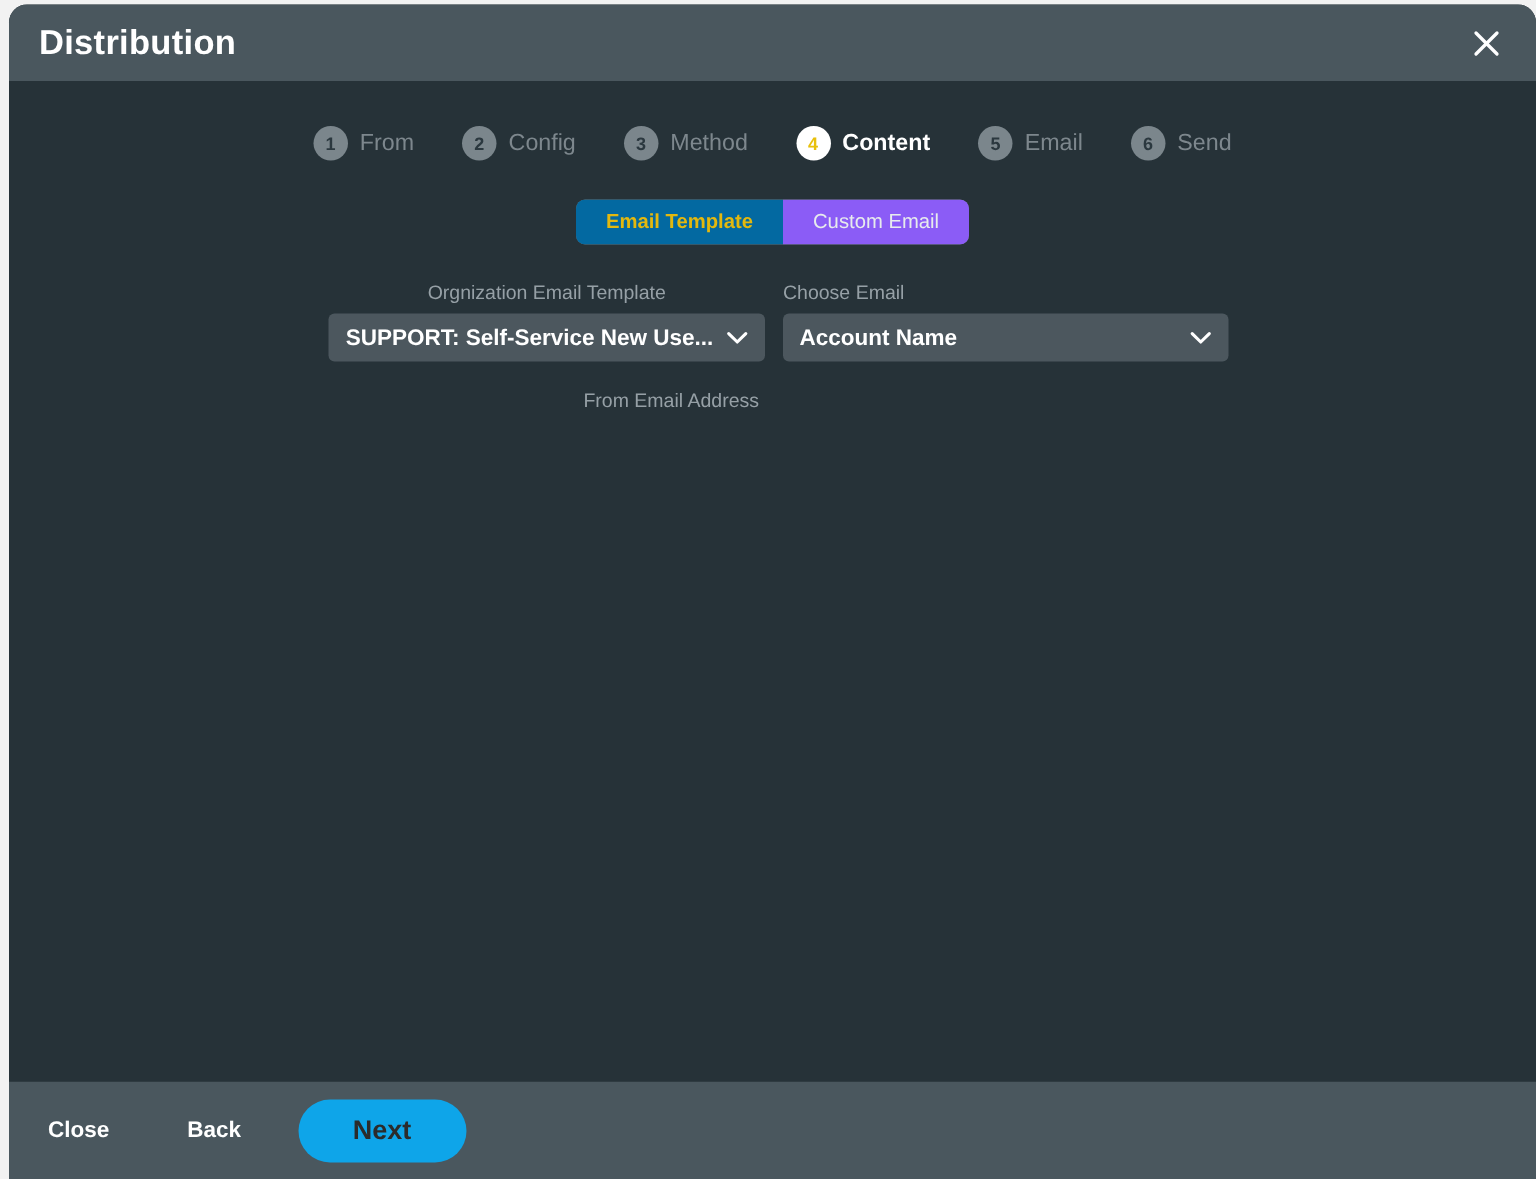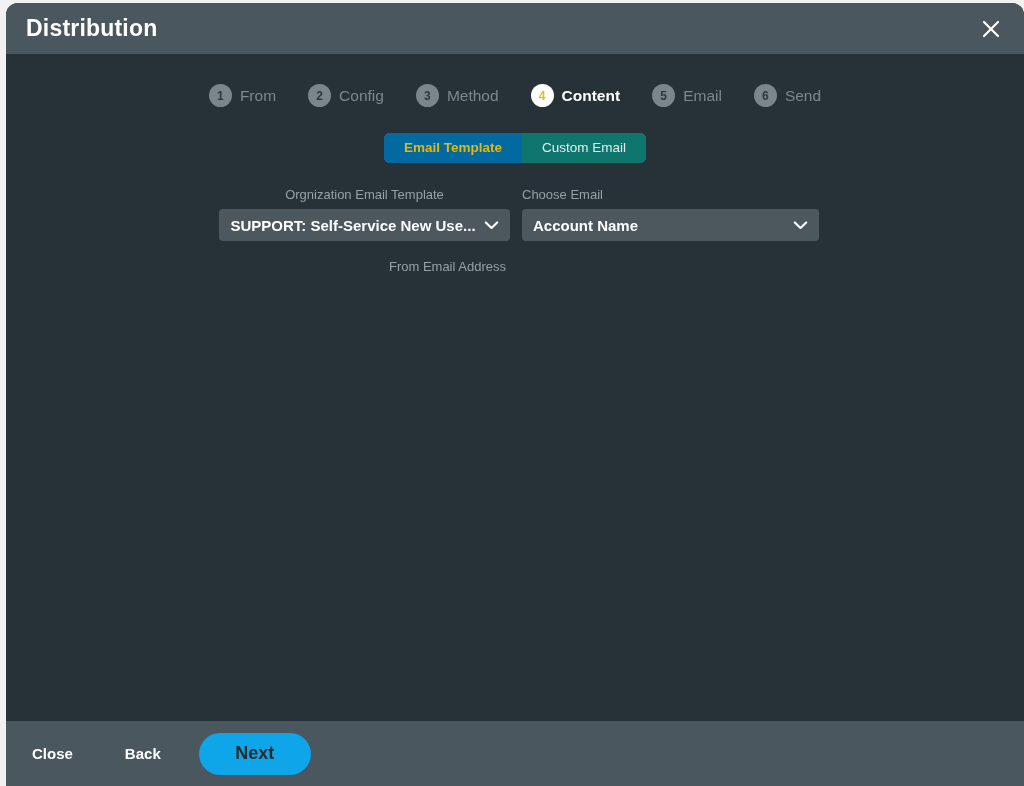--- a/index.html
+++ b/index.html
@@ -119,21 +119,21 @@
     display: flex;
     border-radius: 6px;
     overflow: hidden;
     background: #6c767c;
   }
   .tab {
     font-size: 13.5px;
     padding: 8px 20px;
     cursor: pointer;
     color: #e7ebed;
-    background: #0f766e;
+    background: #8b5cf6;
     white-space: nowrap;
     line-height: 14px;
     display: flex;
     align-items: center;
     justify-content: center;
     min-width: 110px;
     box-sizing: border-box;
   }
   .tab.active {
     background: #0369a1;

